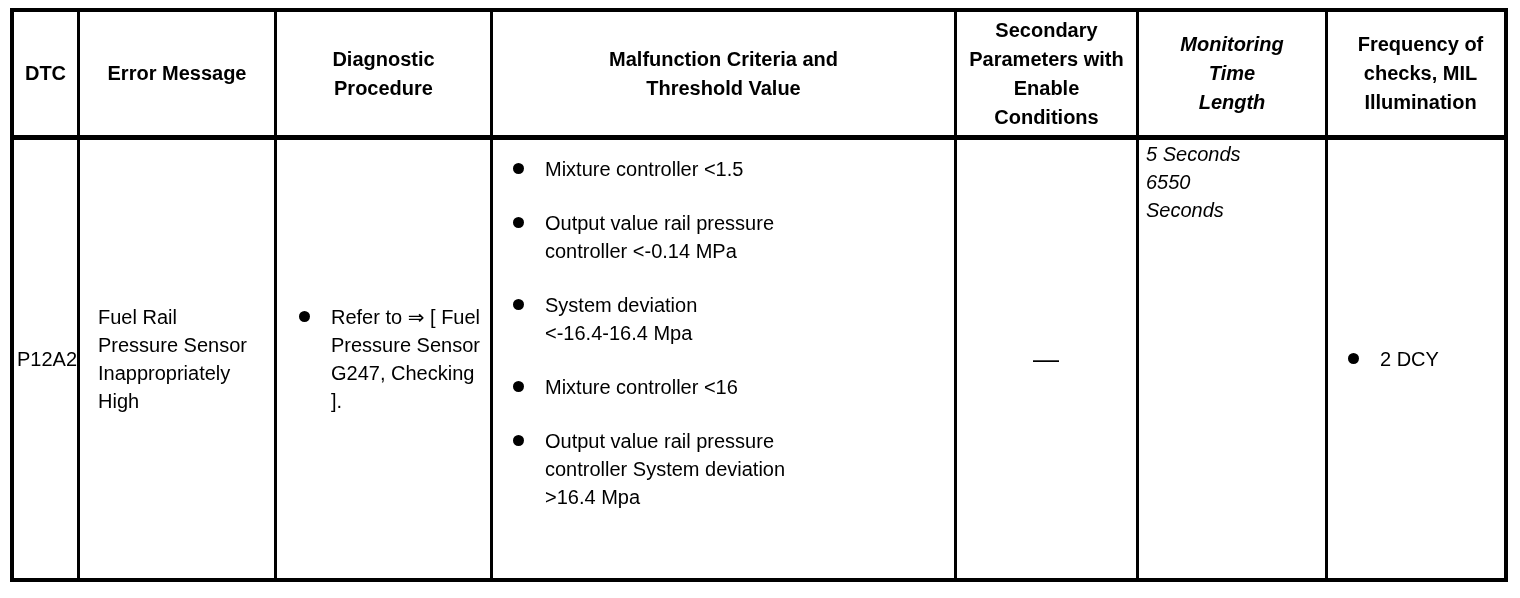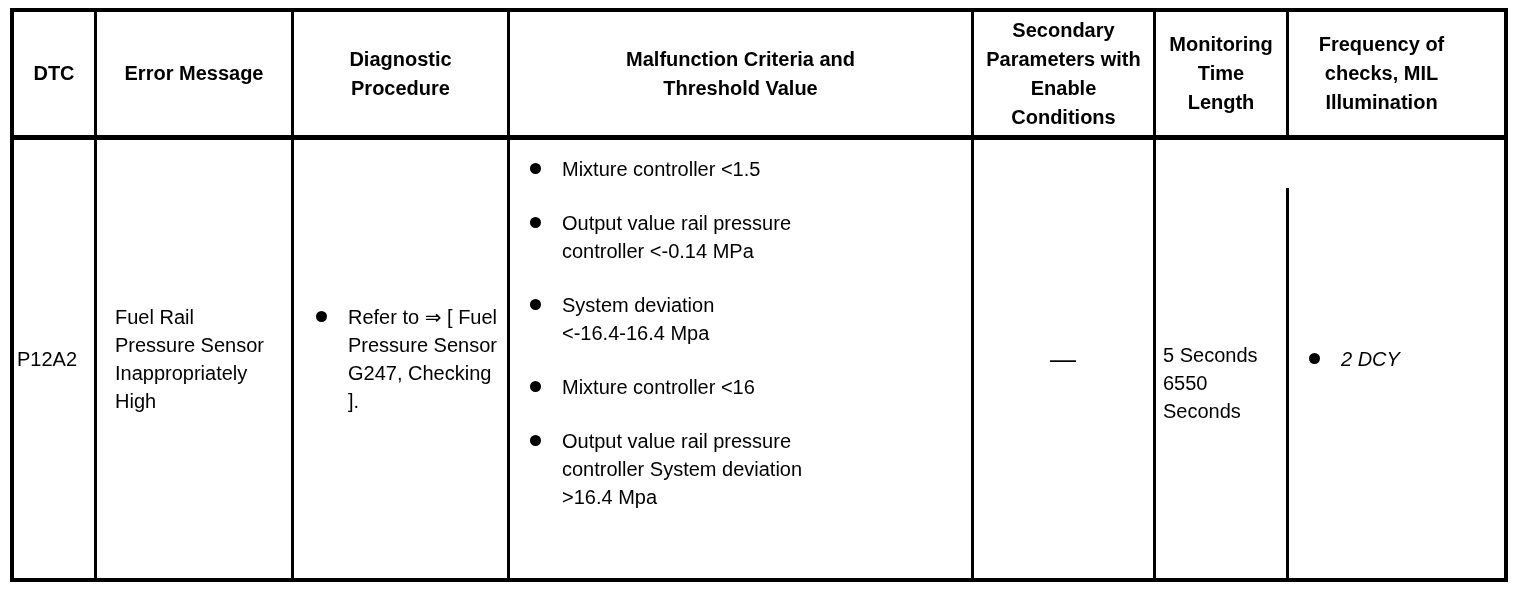--- a/index.html
+++ b/index.html
@@ -28,26 +28,26 @@
   .tbody {
     display: flex;
     flex: 1;
     min-height: 0;
   }
   .cell {
     border-right: 3px solid #000;
     overflow: hidden;
   }
   .cell:last-child { border-right: none; }
-  .c1 { width: 83px;  flex: none; }
+  .c1 { width: 66px;  flex: none; }
   .c2 { width: 197px; flex: none; }
   .c3 { width: 216px; flex: none; }
   .c4 { width: 464px; flex: none; }
   .c5 { width: 182px; flex: none; }
-  .c6 { width: 133px; flex: none; }
+  .c6 { width: 189px; flex: none; font-style: italic; }
   .c7 { width: 185px; flex: none; }
   .hcell {
     display: flex;
     align-items: center;
     justify-content: center;
     text-align: center;
     font-weight: bold;
     font-size: 20px;
     line-height: 29px;
     padding: 2px;
@@ -56,22 +56,22 @@
   .bcell {
     font-size: 20px;
     line-height: 28px;
     display: flex;
   }
   .cell-dtc   { align-items: center; padding-left: 3px; }
   .cell-error { align-items: center; padding-left: 18px; }
   .cell-diag  { align-items: center; padding: 0 4px 0 22px; }
   .cell-malf  { flex-direction: column; align-items: stretch; padding: 15px 8px 0 20px; }
   .cell-sec   { align-items: center; justify-content: center; }
-  .cell-mon   { align-items: center; padding-left: 7px; margin-top: 48px; }
-  .cell-freq  { align-items: center; padding-left: 20px; font-style: italic; }
+  .cell-mon   { align-items: flex-start; padding-left: 7px; }
+  .cell-freq  { align-items: center; padding-left: 20px; }
   .bullet-item { display: flex; align-items: flex-start; }
   .cell-malf .bullet-item { margin-bottom: 26px; }
   .cell-malf .bullet-item:last-child { margin-bottom: 0; }
   .bullet {
     flex: none;
     width: 11px; height: 11px;
     border-radius: 50%;
     background: #000;
     margin-top: 8px;
   }

